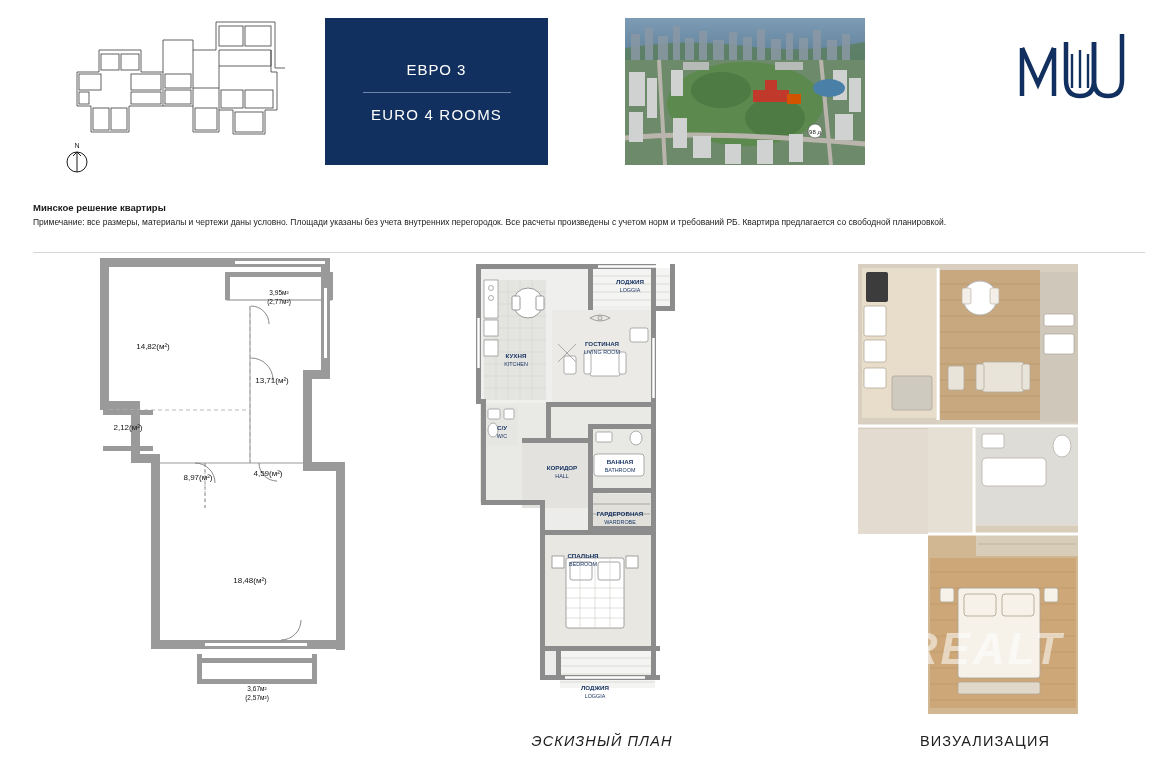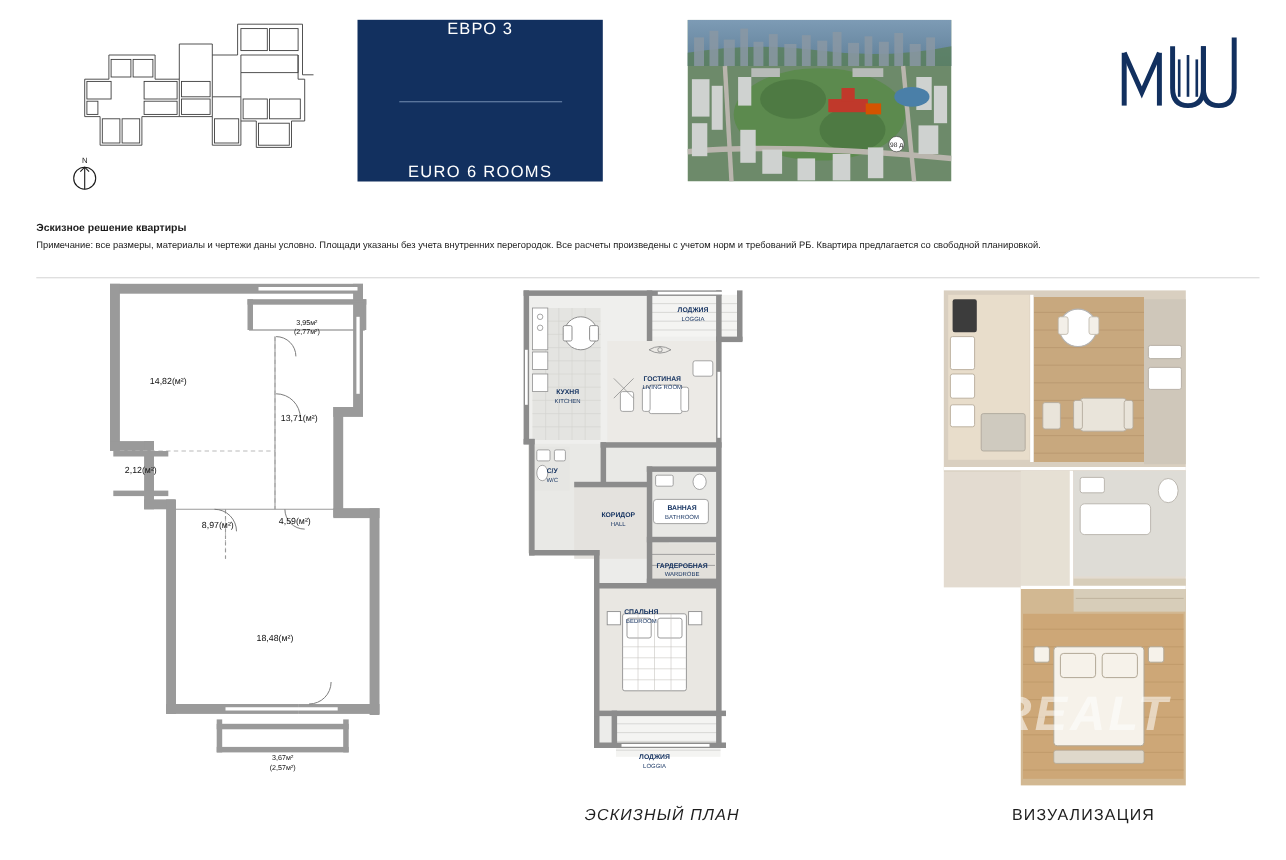--- a/index.html
+++ b/index.html
@@ -15,21 +15,21 @@
 
   
   .header { position: absolute; top: 0; left: 0; width: 1169px; height: 190px; }
 
   .mini-plan { position: absolute; left: 33px; top: 10px; width: 250px; height: 170px; }
   .mini-plan svg { display:block; }
 
   .title-card {
     position: absolute; left: 325px; top: 18px; width: 223px; height: 147px;
     background: #12305f; color: #ffffff;
-    display: flex; flex-direction: column; align-items: center; justify-content: space-between;
+    display: flex; flex-direction: column; align-items: center; justify-content: center;
   }
   .title-card .t1 { font-size: 15px; letter-spacing: 1px; font-weight: 400; }
   .title-card .rule { width: 148px; height: 1px; background:#6c86ab; margin: 14px 0 13px 0; }
   .title-card .t2 { font-size: 15px; letter-spacing: 1.2px; font-weight: 400; }
 
   .aerial { position: absolute; left: 625px; top: 18px; width: 240px; height: 147px; overflow: hidden; }
   .aerial svg { display: block; }
 
   .logo { position: absolute; left: 960px; top: 24px; width: 200px; height: 140px; text-align: center; }
   .logo-mark { width: 200px; height: 88px; }
@@ -107,21 +107,21 @@
           <path d="M44 142 L44 162"></path>
           <path d="M40 146 L44 142 L48 146"></path>
         </g>
         <text x="44" y="138" text-anchor="middle" font-size="7" fill="#1a1a1a">N</text>
       </svg>
     </div>
 
     <div class="title-card">
       <div class="t1">ЕВРО 3</div>
       <div class="rule"></div>
-      <div class="t2">EURO 6 ROOMS</div>
+      <div class="t2">EURO 4 ROOMS</div>
     </div>
 
     <div class="aerial">
       <svg width="240" height="147" viewBox="0 0 240 147">
         <defs>
           <linearGradient id="skyg" x1="0" y1="0" x2="0" y2="1">
             <stop offset="0%" stop-color="#7d9bb5"></stop>
             <stop offset="100%" stop-color="#5f7f97"></stop>
           </linearGradient>
         </defs>
@@ -202,21 +202,21 @@
         <g stroke="#12305f" stroke-width="2.4">
           <path d="M112 30 L112 64"></path>
           <path d="M120 26 L120 64"></path>
           <path d="M128 30 L128 64"></path>
         </g>
       </svg>
     </div>
   </div>
 
   <div class="note">
-    <div class="n-title">Эскизное решение квартиры</div>
+    <div class="n-title">Минское решение квартиры</div>
     <div class="n-body">Примечание: все размеры, материалы и чертежи даны условно. Площади указаны без учета внутренних перегородок. Все расчеты произведены с учетом норм и требований РБ. Квартира предлагается со свободной планировкой.</div>
   </div>
   <div class="divider"></div>
 
   <div class="panel panel-arch">
     <svg width="350" height="460" viewBox="0 0 350 460">
 
       <g class="wall">
 
         <rect x="55" y="0" width="230" height="9"></rect>

